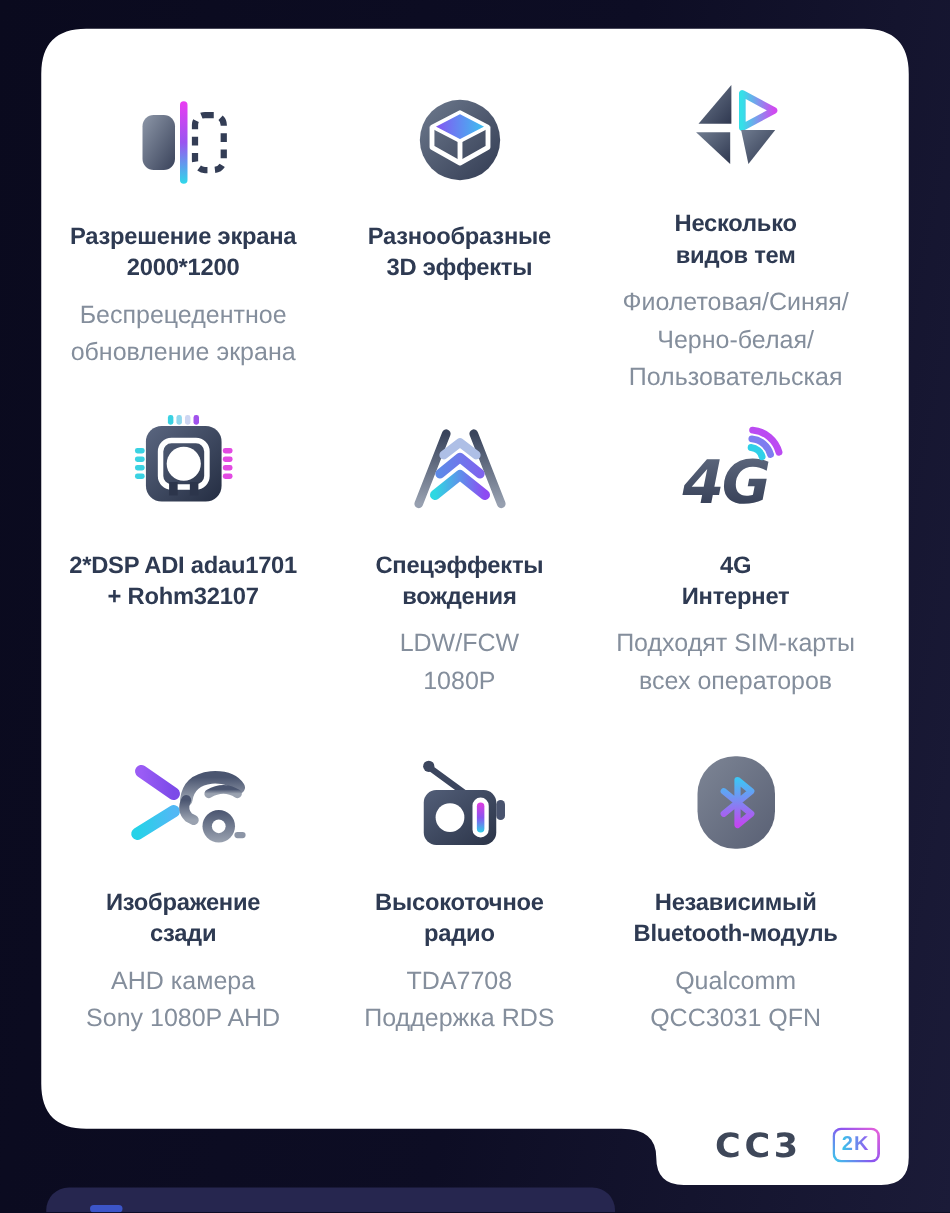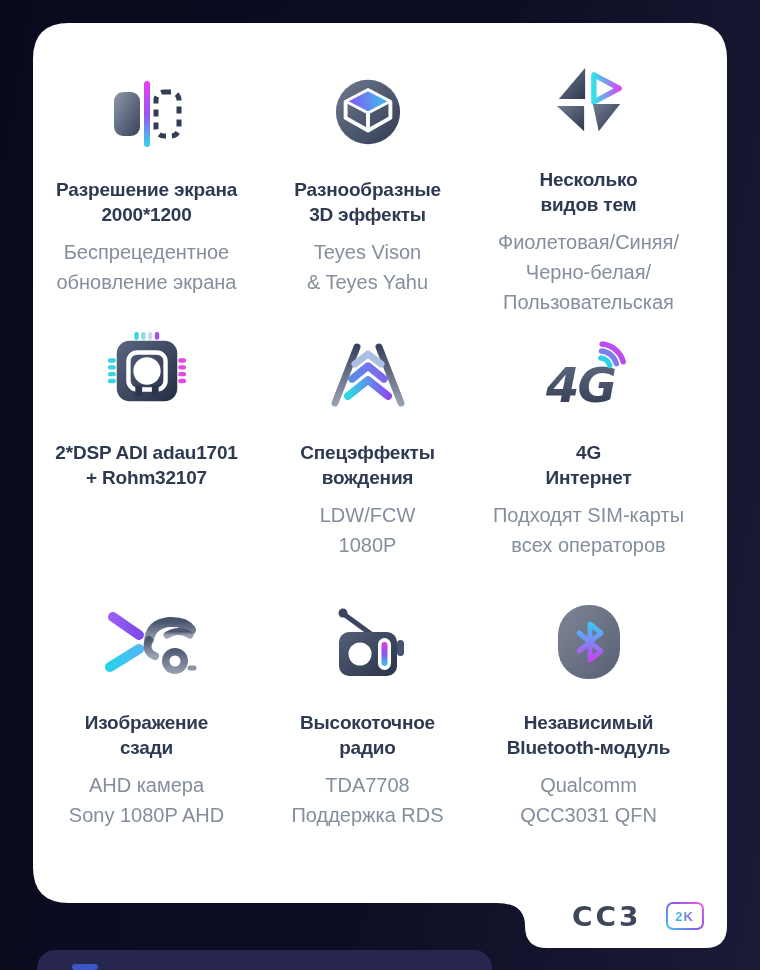--- a/index.html
+++ b/index.html
@@ -26,21 +26,21 @@
                white-space:pre-line;}
   .logo{position:absolute;left:572px;top:899px;height:34px;z-index:3;
         display:flex;align-items:center;gap:24px;}
   .logo-text{font-size:28px;font-weight:800;color:#3e4759;letter-spacing:3px;
              transform:scaleY(0.95);font-family:"DejaVu Sans", sans-serif;}
   .logo-badge{width:34px;height:24px;border-radius:7px;
         border:2.5px solid transparent;
         background:linear-gradient(#fff,#fff) padding-box,
                    linear-gradient(45deg,#35d0ea,#8a55f0,#f060d8) border-box;
         display:flex;align-items:center;justify-content:center;}
-  .logo-badge span{font-size:13px;font-weight:bold;letter-spacing:1px;
+  .logo-badge span{font-size:16px;font-weight:bold;letter-spacing:1px;
         background:linear-gradient(90deg,#35c8ea,#9a55f0);
         -webkit-background-clip:text;background-clip:text;color:transparent;}
 </style>
 </head>
 <body>
 
 <div class="stage">
 
   <svg class="card-shape" width="760" height="970" viewBox="0 0 760 970">
     <path d="M69 23 H691 Q727 23 727 59 V926 Q727 948 705 948 H547 Q525 948 525 926 Q525 903 497 903 H69 Q33 903 33 867 V59 Q33 23 69 23 Z" fill="#ffffff"></path>
@@ -90,22 +90,20 @@
               </linearGradient>
           </defs>
           <circle cx="38" cy="38" r="33" fill="url(#i2s)"></circle>
           <polygon points="38,15 61,27 38,39 15,27" fill="url(#i2t)" stroke="#ffffff" stroke-width="3" stroke-linejoin="round"></polygon>
           <path d="M15 27 V44 L38 57 L61 44 V27" fill="none" stroke="#ffffff" stroke-width="4" stroke-linejoin="round"></path>
           <path d="M38 39 V57" stroke="#ffffff" stroke-width="4"></path>
         </svg>
       </div>
       <div class="feature-title">Разнообразные
 3D эффекты</div>
-      <div class="feature-sub">Teyes Vison
-&amp; Teyes Yahu</div>
     </div>
 
     <div class="cell r1">
       <div class="icon-area">
         <svg width="74" height="74" viewBox="0 0 76 76">
           <defs>
             <linearGradient id="i3s" x1="0" y1="0" x2="1" y2="1">
                 <stop offset="0" stop-color="#707c90"></stop>
                 <stop offset="1" stop-color="#2f3850"></stop>
               </linearGradient>

